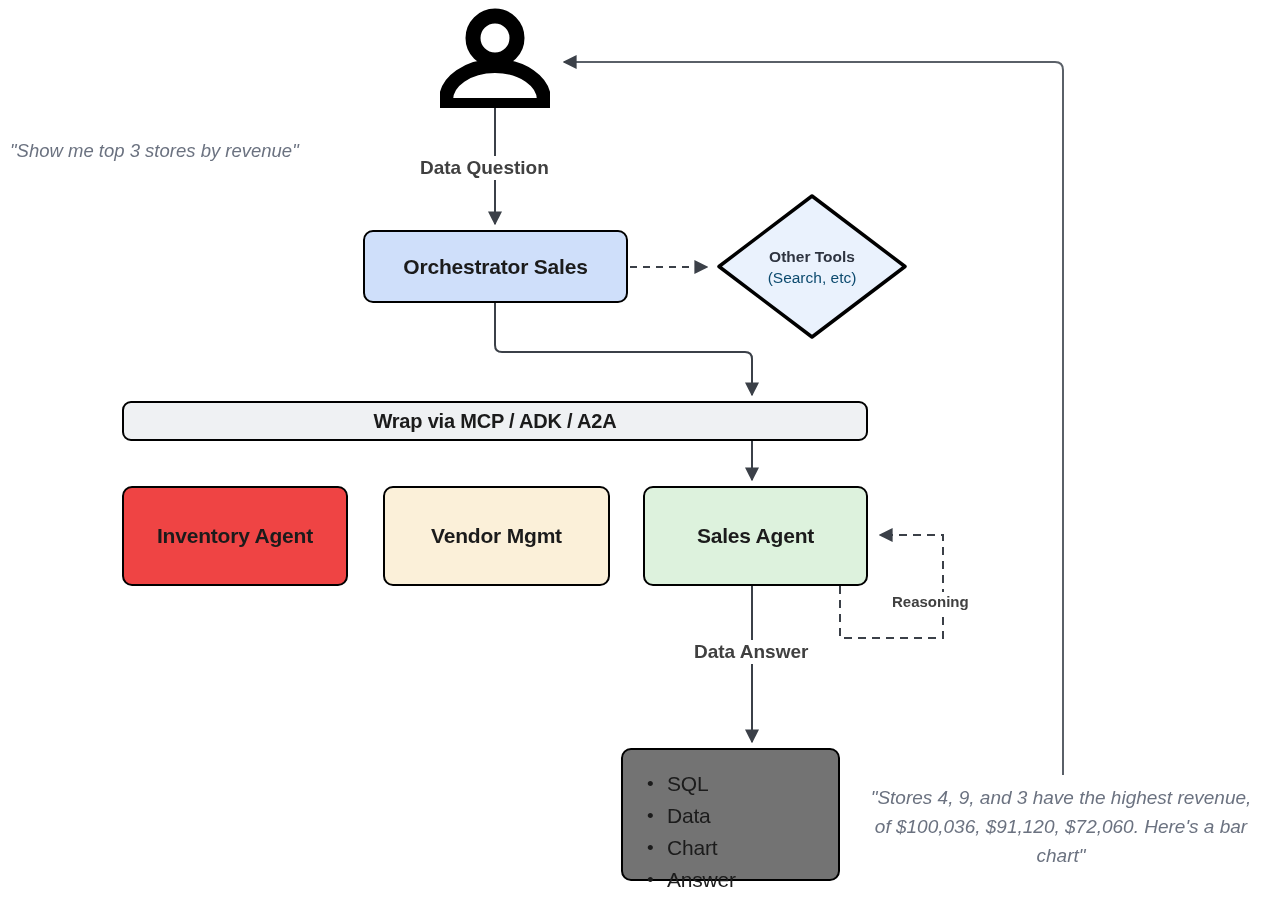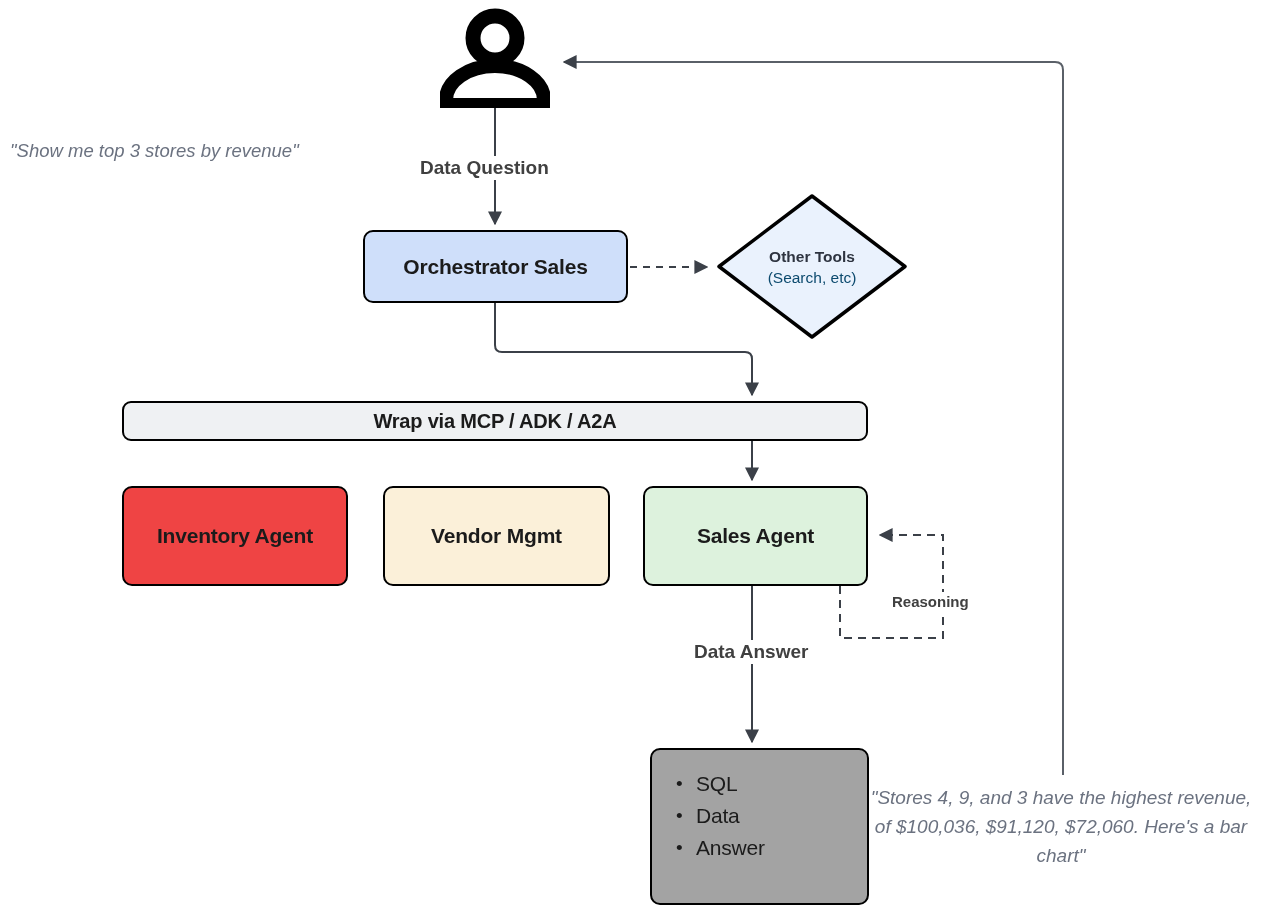--- a/index.html
+++ b/index.html
@@ -74,25 +74,25 @@
   }
   .node-sales {
     left: 643px;
     top: 486px;
     width: 225px;
     height: 100px;
     background: #ddf2dd;
     font-size: 21px;
   }
   .node-output {
-    left: 650px;
+    left: 621px;
     top: 748px;
     width: 219px;
-    height: 157px;
-    background: #a3a3a3;
+    height: 133px;
+    background: #737373;
     display: block;
     padding: 18px 0 0 22px;
   }
   .output-list {
     list-style: none;
     margin: 0;
     padding: 0;
     font-weight: normal;
     font-size: 21px;
     color: #1b1b1b;
@@ -268,20 +268,21 @@
   <div class="node node-inventory">Inventory Agent</div>
 
   <div class="node node-sales">Sales Agent</div>
 
   <div class="node node-vendor">Vendor Mgmt</div>
 
   <div class="node node-output">
     <ul class="output-list" id="output-list">
         <li>SQL</li>
         <li>Data</li>
+        <li>Chart</li>
         <li>Answer</li>
       </ul>
   </div>
 
   <div class="edge-label label-data-question">Data Question</div>
 
   <div class="edge-label label-data-answer">Data Answer</div>
 
   <div class="edge-label label-reasoning">Reasoning</div>
 

